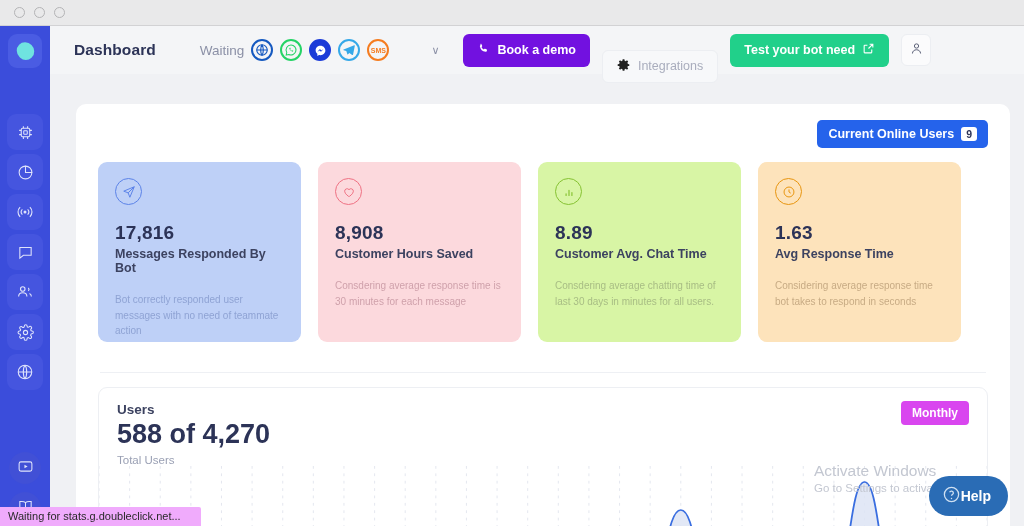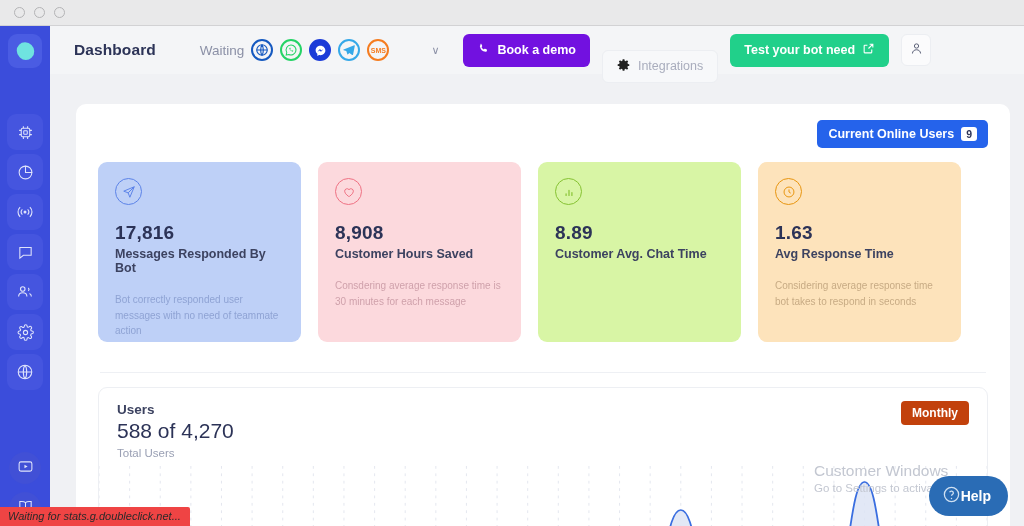--- a/index.html
+++ b/index.html
@@ -138,25 +138,25 @@
   .stat-label { font-size: 12.5px; font-weight: 600; color: #3c4260; margin-top: 3px; }
   .stat-desc { font-size: 10px; line-height: 1.55; margin-top: 17px; }
 
   
   #panel-divider { height: 1px; background: #eef0f4; margin: 30px 2px 14px 2px; }
   #users-card {
     border: 1px solid #edeff3; border-radius: 9px;
     height: 200px; padding: 14px 18px; position: relative; overflow: hidden;
   }
   #users-heading { font-size: 13.5px; font-weight: 600; color: #3c4260; }
-  #users-count { font-size: 21px; font-weight: 400; color: #2c3357; margin-top: 2px; }
+  #users-count { font-size: 27px; font-weight: 700; color: #2c3357; margin-top: 2px; }
   #users-sub { font-size: 11.5px; color: #9aa0b4; margin-top: 4px; }
   #monthly-badge {
     position: absolute; right: 18px; top: 13px;
-    background: #c2410c; color: #fff; font-size: 12px; font-weight: 600;
+    background: #d946ef; color: #fff; font-size: 12px; font-weight: 600;
     border-radius: 4px; padding: 5px 11px; cursor: pointer;
   }
   #chart-area {
     position: absolute; left: 0; right: 0; top: 78px; bottom: 0;
   }
   #chart-area svg { display: block; width: 100%; height: 100%; }
 
   
   #activate-watermark {
     position: absolute; left: 814px; top: 462px;
@@ -166,24 +166,23 @@
   #activate-sub { font-size: 11.5px; margin-top: 2px; }
   #help-button {
     position: absolute; right: 16px; bottom: 10px;
     display: flex; align-items: center; 
     background: #2a6cb5; color: #fff;
     border-radius: 20px; padding: 9px 17px 9px 13px;
     font-size: 14px; font-weight: 700; cursor: pointer;
   }
   #status-bar {
     position: absolute; left: 0; bottom: 0;
-    background: #ef4444; color: #2a2a2a;
-    font-size: 11px; padding: 3px 9px 4px 8px;
+    background: #f0abfc; color: #2a2a2a;
+    font-size: 11px; padding: 3px 20px 4px 8px;
     border-top-right-radius: 2px;
-    font-style: italic;
   }
 </style>
 </head>
 <body>
 
 <div id="window-chrome">
   <span class="win-dot"></span>
   <span class="win-dot"></span>
   <span class="win-dot"></span>
 </div>
@@ -397,20 +396,21 @@
     </div>
 
     <div class="stat-card" style="background:#d8f5a5;">
       <div class="stat-icon" style="color:#86c232;">
         <svg width="14" height="14" viewBox="0 0 24 24" fill="none" stroke="#86c232" stroke-width="2" stroke-linecap="round">
           <path d="M7 15v3M12 9v9M17 13v5"></path>
         </svg>
       </div>
       <div class="stat-value">8.89</div>
       <div class="stat-label">Customer Avg. Chat Time</div>
+      <div class="stat-desc" style="color:#a8bd84;">Consdering average chatting time of last 30 days in minutes for all users.</div>
     </div>
 
     <div class="stat-card" style="background:#fde3bb;">
       <div class="stat-icon" style="color:#e8950f;">
         <svg width="14" height="14" viewBox="0 0 24 24" fill="none" stroke="#e8950f" stroke-width="1.7">
           <circle cx="12" cy="12" r="8.5"></circle>
             <path d="M12 7.5V12l3 2"></path>
         </svg>
       </div>
       <div class="stat-value">1.63</div>
@@ -463,21 +463,21 @@
             <line x1="890" x2="890" y1="0" y2="130" stroke="#e3e6ee" stroke-width="1" stroke-dasharray="3 5"></line>
           </g>
         <path id="chart-fill" fill="#dde4f5" opacity="0.85" d="M 0 130 C 15.344827586206897 130 15.344827586206897 130 30.689655172413794 130 C 46.03448275862069 130 46.03448275862069 130 61.37931034482759 130 C 76.72413793103448 130 76.72413793103448 130 92.06896551724138 130 C 107.41379310344828 130 107.41379310344828 130 122.75862068965517 130 C 138.1034482758621 130 138.1034482758621 130 153.44827586206898 130 C 168.79310344827587 130 168.79310344827587 130 184.13793103448276 130 C 199.48275862068965 130 199.48275862068965 130 214.82758620689657 130 C 230.17241379310346 130 230.17241379310346 130 245.51724137931035 130 C 260.8620689655172 130 260.8620689655172 130 276.2068965517241 130 C 291.55172413793105 130 291.55172413793105 130 306.89655172413796 130 C 322.2413793103448 130 322.2413793103448 130 337.5862068965517 130 C 352.9310344827586 130 352.9310344827586 130 368.2758620689655 130 C 383.62068965517244 130 383.62068965517244 130 398.9655172413793 130 C 414.3103448275862 130 414.3103448275862 130 429.65517241379314 130 C 445 130 445 130 460.3448275862069 130 C 475.68965517241384 130 475.68965517241384 130 491.0344827586207 130 C 506.37931034482756 130 506.37931034482756 130 521.7241379310344 130 C 537.0689655172414 130 537.0689655172414 130 552.4137931034483 130 C 567.7586206896551 130 567.7586206896551 47.66666666666667 583.1034482758621 47.66666666666667 C 598.4482758620691 47.66666666666667 598.4482758620691 130 613.7931034482759 130 C 629.1379310344828 130 629.1379310344828 130 644.4827586206897 130 C 659.8275862068965 130 659.8275862068965 130 675.1724137931034 130 C 690.5172413793103 130 690.5172413793103 130 705.8620689655173 130 C 721.2068965517242 130 721.2068965517242 130 736.551724137931 130 C 751.8965517241379 130 751.8965517241379 17.33333333333333 767.2413793103448 17.33333333333333 C 782.5862068965516 17.33333333333333 782.5862068965516 130 797.9310344827586 130 C 813.2758620689656 130 813.2758620689656 130 828.6206896551724 130 C 843.9655172413793 130 843.9655172413793 130 859.3103448275863 130 C 874.6551724137931 130 874.6551724137931 130 890 130 L 890 130 L 0 130 Z"></path>
         <path id="chart-line" fill="none" stroke="#3a6ee0" stroke-width="1.8" d="M 0 130 C 15.344827586206897 130 15.344827586206897 130 30.689655172413794 130 C 46.03448275862069 130 46.03448275862069 130 61.37931034482759 130 C 76.72413793103448 130 76.72413793103448 130 92.06896551724138 130 C 107.41379310344828 130 107.41379310344828 130 122.75862068965517 130 C 138.1034482758621 130 138.1034482758621 130 153.44827586206898 130 C 168.79310344827587 130 168.79310344827587 130 184.13793103448276 130 C 199.48275862068965 130 199.48275862068965 130 214.82758620689657 130 C 230.17241379310346 130 230.17241379310346 130 245.51724137931035 130 C 260.8620689655172 130 260.8620689655172 130 276.2068965517241 130 C 291.55172413793105 130 291.55172413793105 130 306.89655172413796 130 C 322.2413793103448 130 322.2413793103448 130 337.5862068965517 130 C 352.9310344827586 130 352.9310344827586 130 368.2758620689655 130 C 383.62068965517244 130 383.62068965517244 130 398.9655172413793 130 C 414.3103448275862 130 414.3103448275862 130 429.65517241379314 130 C 445 130 445 130 460.3448275862069 130 C 475.68965517241384 130 475.68965517241384 130 491.0344827586207 130 C 506.37931034482756 130 506.37931034482756 130 521.7241379310344 130 C 537.0689655172414 130 537.0689655172414 130 552.4137931034483 130 C 567.7586206896551 130 567.7586206896551 47.66666666666667 583.1034482758621 47.66666666666667 C 598.4482758620691 47.66666666666667 598.4482758620691 130 613.7931034482759 130 C 629.1379310344828 130 629.1379310344828 130 644.4827586206897 130 C 659.8275862068965 130 659.8275862068965 130 675.1724137931034 130 C 690.5172413793103 130 690.5172413793103 130 705.8620689655173 130 C 721.2068965517242 130 721.2068965517242 130 736.551724137931 130 C 751.8965517241379 130 751.8965517241379 17.33333333333333 767.2413793103448 17.33333333333333 C 782.5862068965516 17.33333333333333 782.5862068965516 130 797.9310344827586 130 C 813.2758620689656 130 813.2758620689656 130 828.6206896551724 130 C 843.9655172413793 130 843.9655172413793 130 859.3103448275863 130 C 874.6551724137931 130 874.6551724137931 130 890 130"></path>
       </svg>
     </div>
   </section>
 </main>
 
 <div id="activate-watermark">
-  <div id="activate-title">Customer Windows</div>
+  <div id="activate-title">Activate Windows</div>
   <div id="activate-sub">Go to Settings to activate Windows.</div>
 </div>
 
 <div id="help-button">
   <span>
     <svg width="19" height="19" viewBox="0 0 24 24" fill="none" stroke="#cfe0f2" stroke-width="1.6">
       <circle cx="12" cy="12" r="9"></circle>
       <path d="M9.6 9.3a2.5 2.5 0 0 1 4.8.8c0 1.7-2.4 2-2.4 3.4"></path>
       <circle cx="12" cy="17" r=".9" fill="#cfe0f2" stroke="none"></circle>
     </svg>

